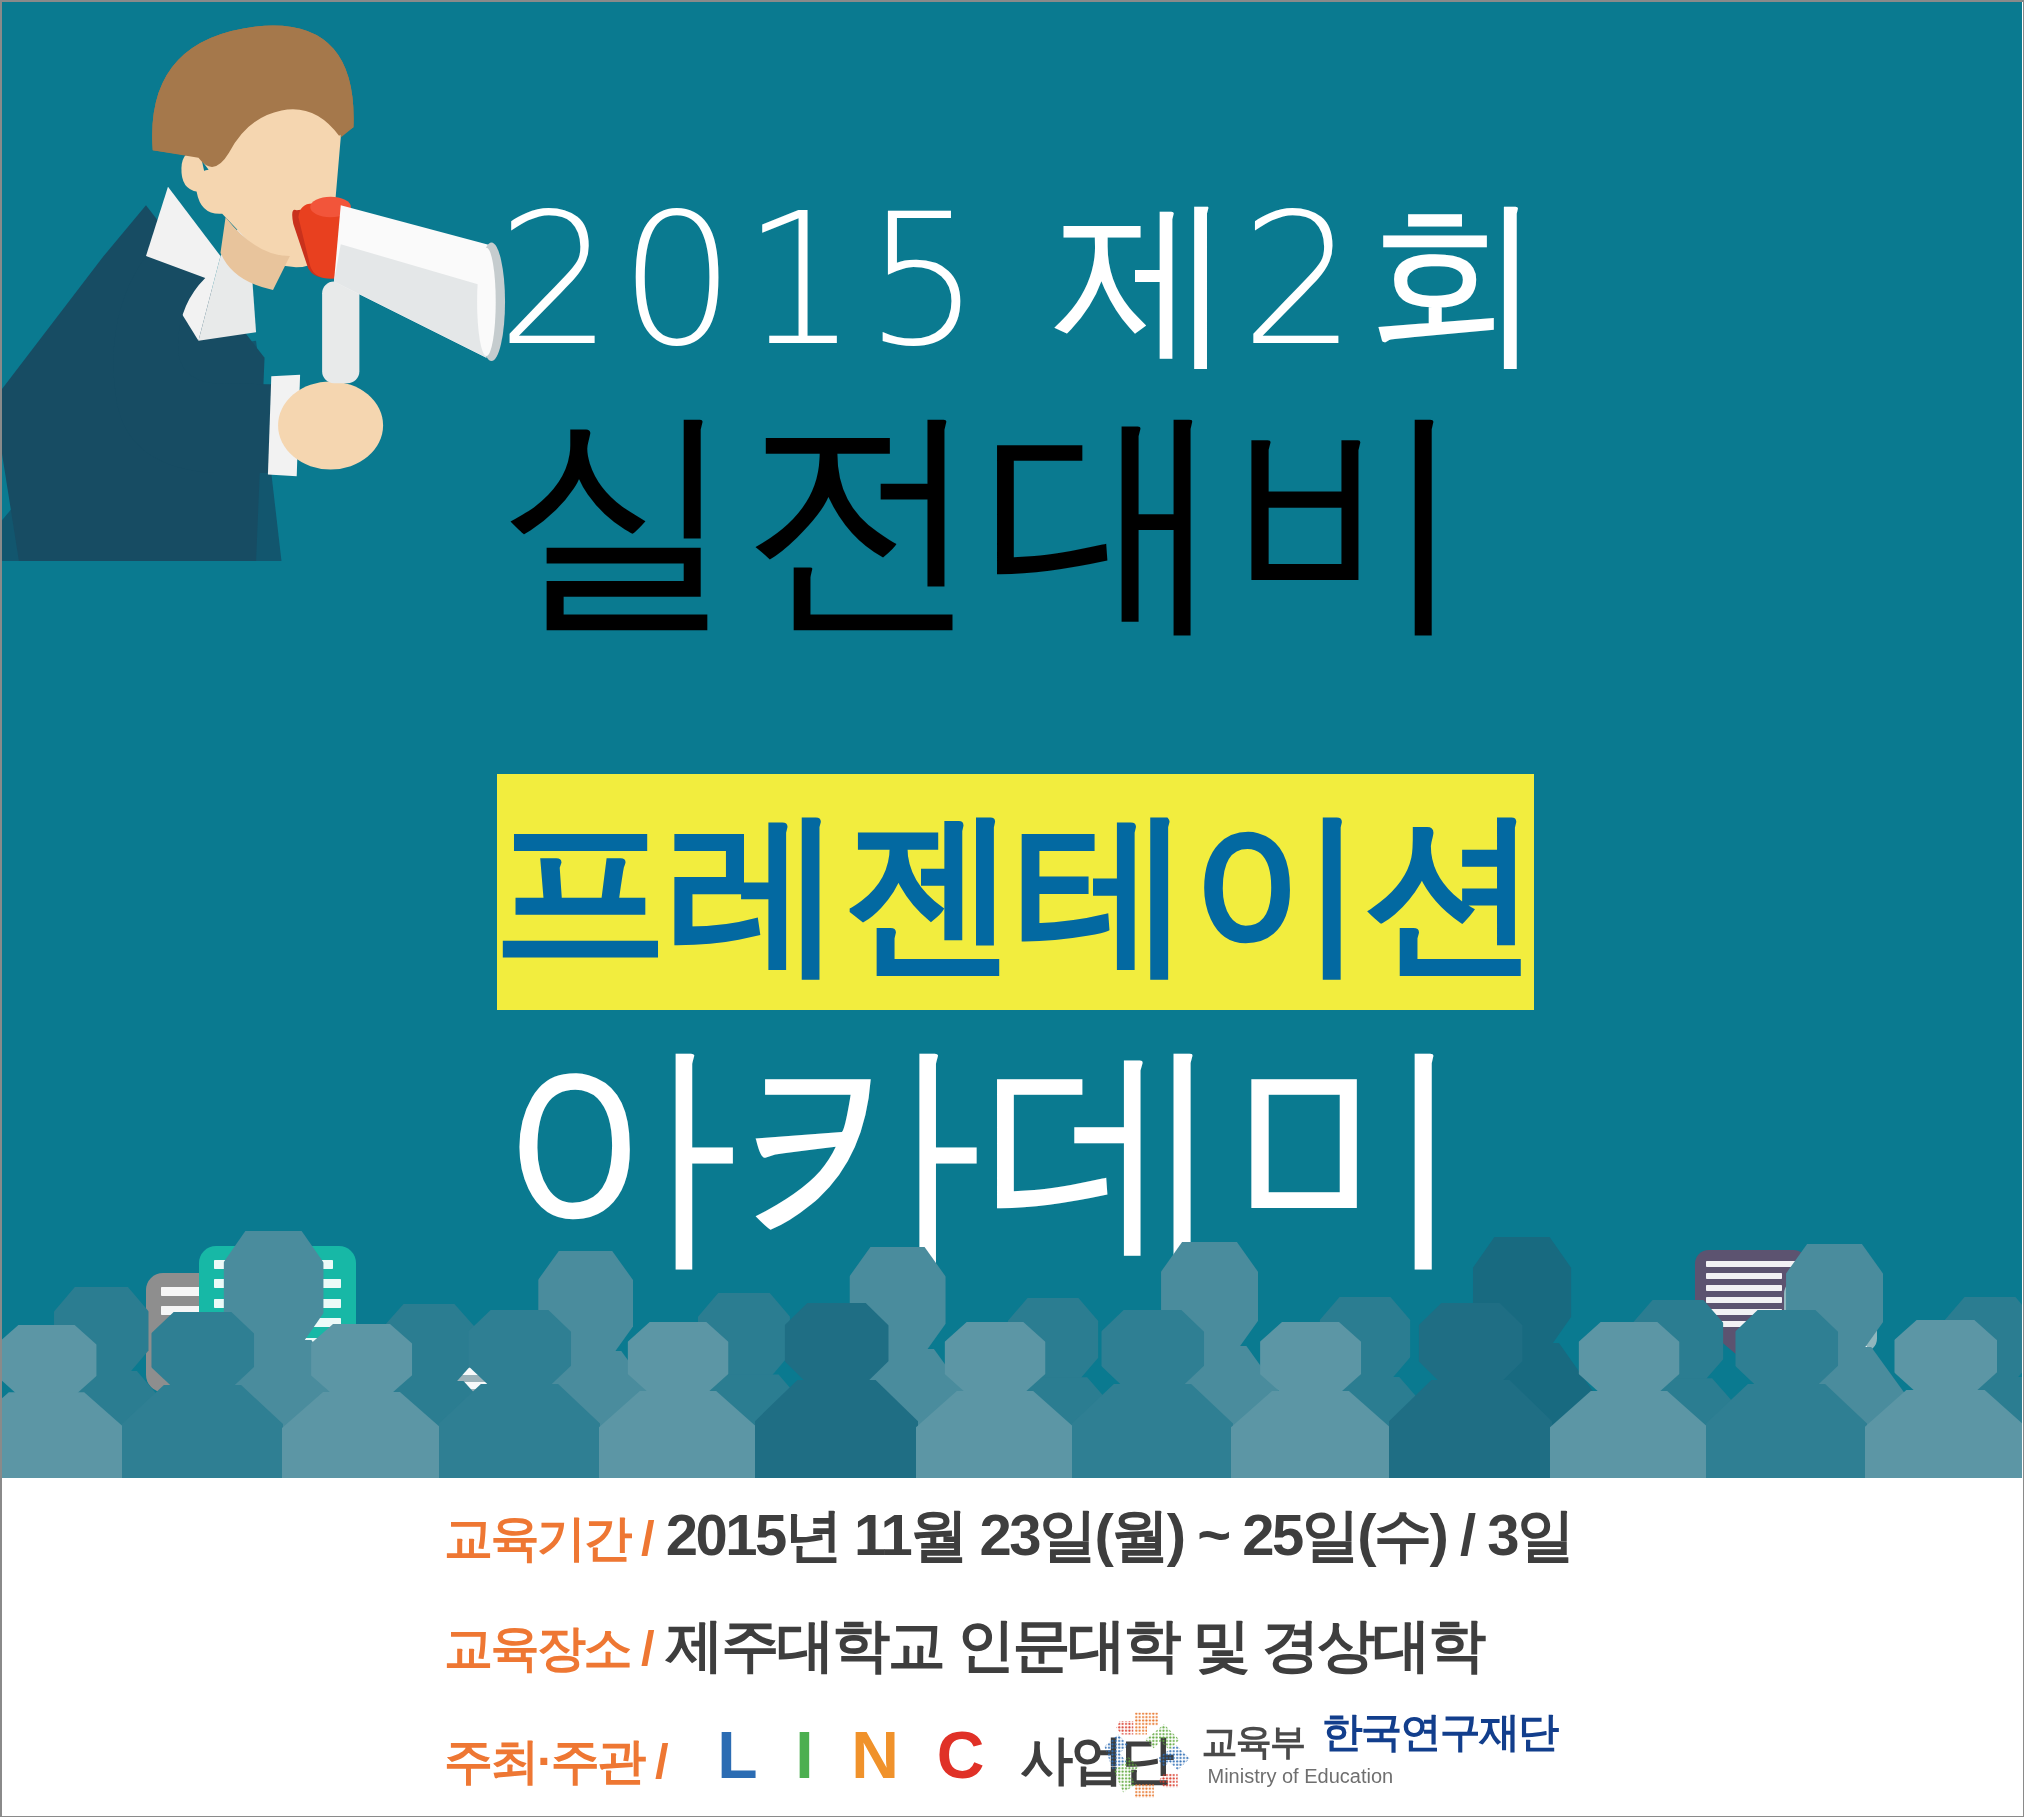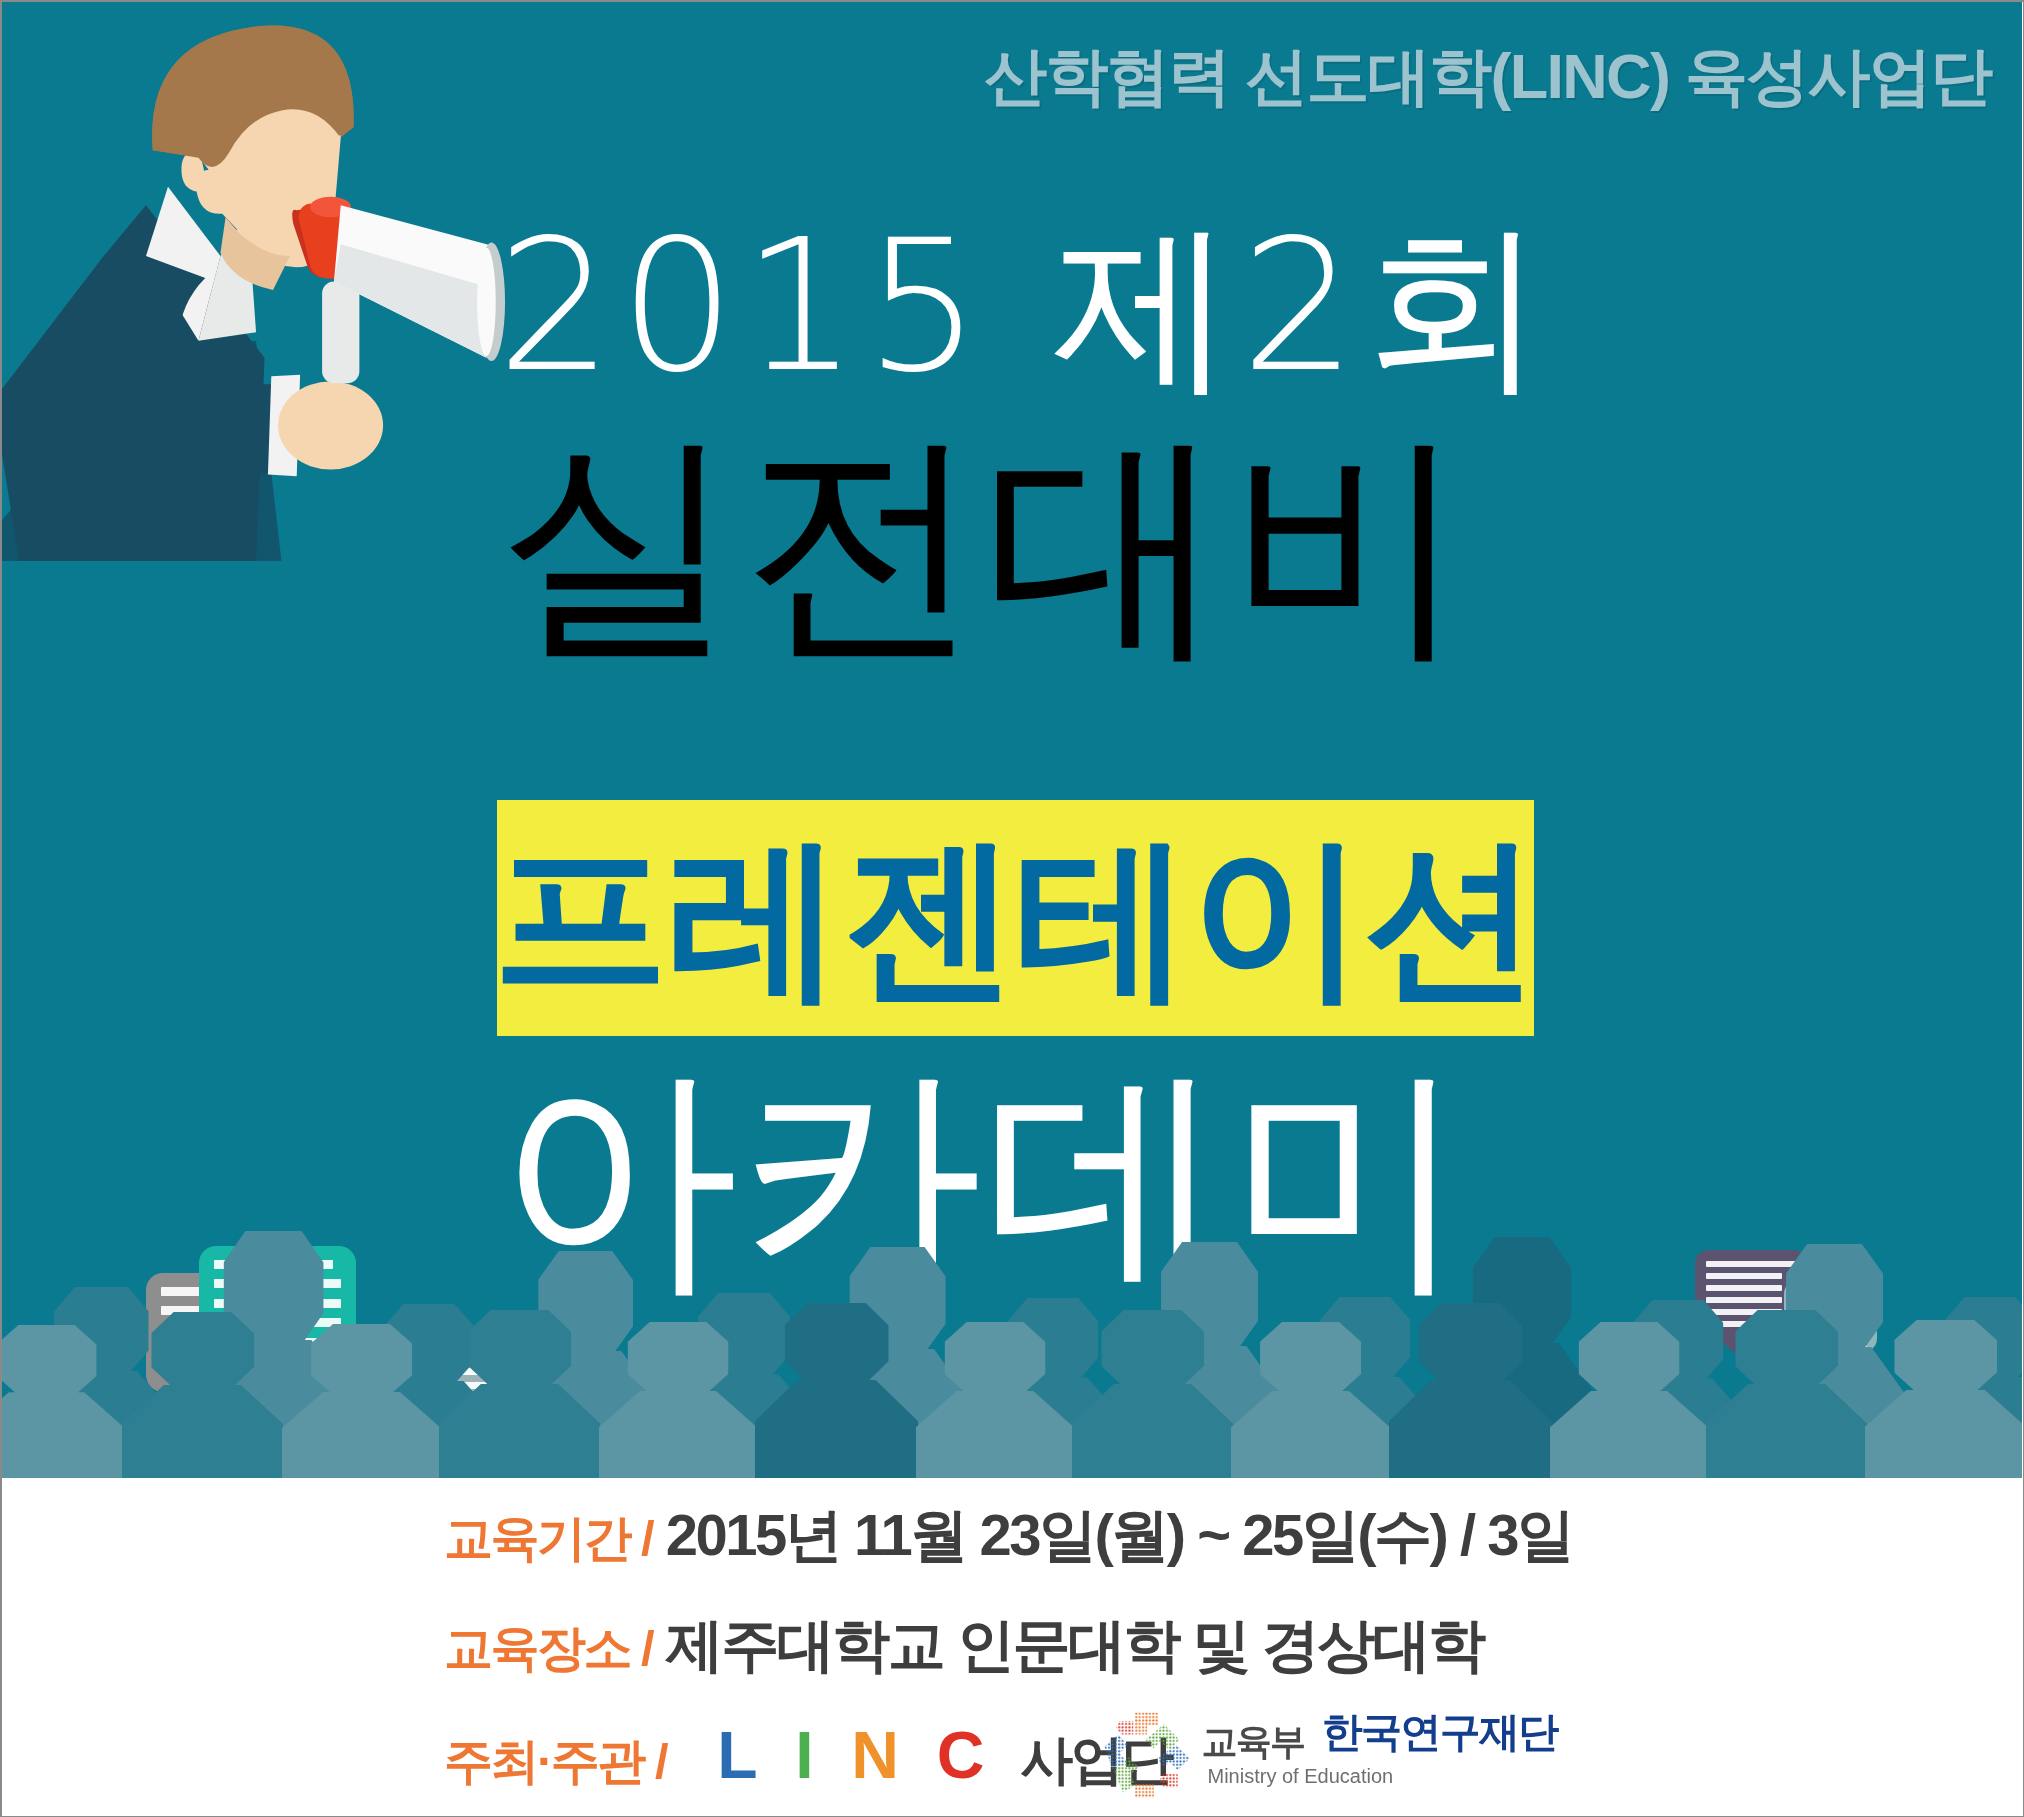--- a/index.html
+++ b/index.html
@@ -45,21 +45,21 @@
     font-weight: bold;
     letter-spacing: -1.7px;
     white-space: nowrap;
     text-shadow: 1.7px 1.7px 0 rgba(0,0,0,0.10);
   }
 
   
   .title-stack {
     position: absolute;
     left: 495px;
-    top: 213px;
+    top: 187px;
     width: 1051px;
   }
   .t-line1 {
     color: #ffffff;
     font-size: 182px;
     line-height: 1.0;
     font-weight: 300;
     letter-spacing: 6.8px;
     white-space: nowrap;
     font-family: "DejaVu Sans", "Liberation Sans", sans-serif;
@@ -295,21 +295,20 @@
         <path d="M370 238 Q352 236 350 254 L364 312 Q370 330 398 326 L420 318 L400 234 Z" fill="#E8401F"></path>
         <ellipse cx="388" cy="242" rx="24" ry="12" fill="#F2553A"></ellipse>
 
         <path d="M400 240 L580 288 L572 420 L392 330 Z" fill="#FAFAFA"></path>
         <path d="M400 286 L578 338 L572 420 L392 330 Z" fill="#E4E7E8"></path>
         <ellipse cx="578" cy="354" rx="16" ry="70" fill="#C5CCCE"></ellipse>
         <ellipse cx="572" cy="354" rx="11" ry="64" fill="#FAFAFA"></ellipse>
       </svg>
     </div>
 
-    <div class="org-line">산학협력 선도대학(LINC) 육성사업단</div>
 
     <div class="title-stack">
       <div class="t-line1">2015 제2회</div>
       <div class="t-line2">실전대비</div>
       <div class="t-line3-wrap">
         <div class="t-line3">프레젠테이션</div>
       </div>
       <div class="t-line4">아카데미</div>
     </div>
 

